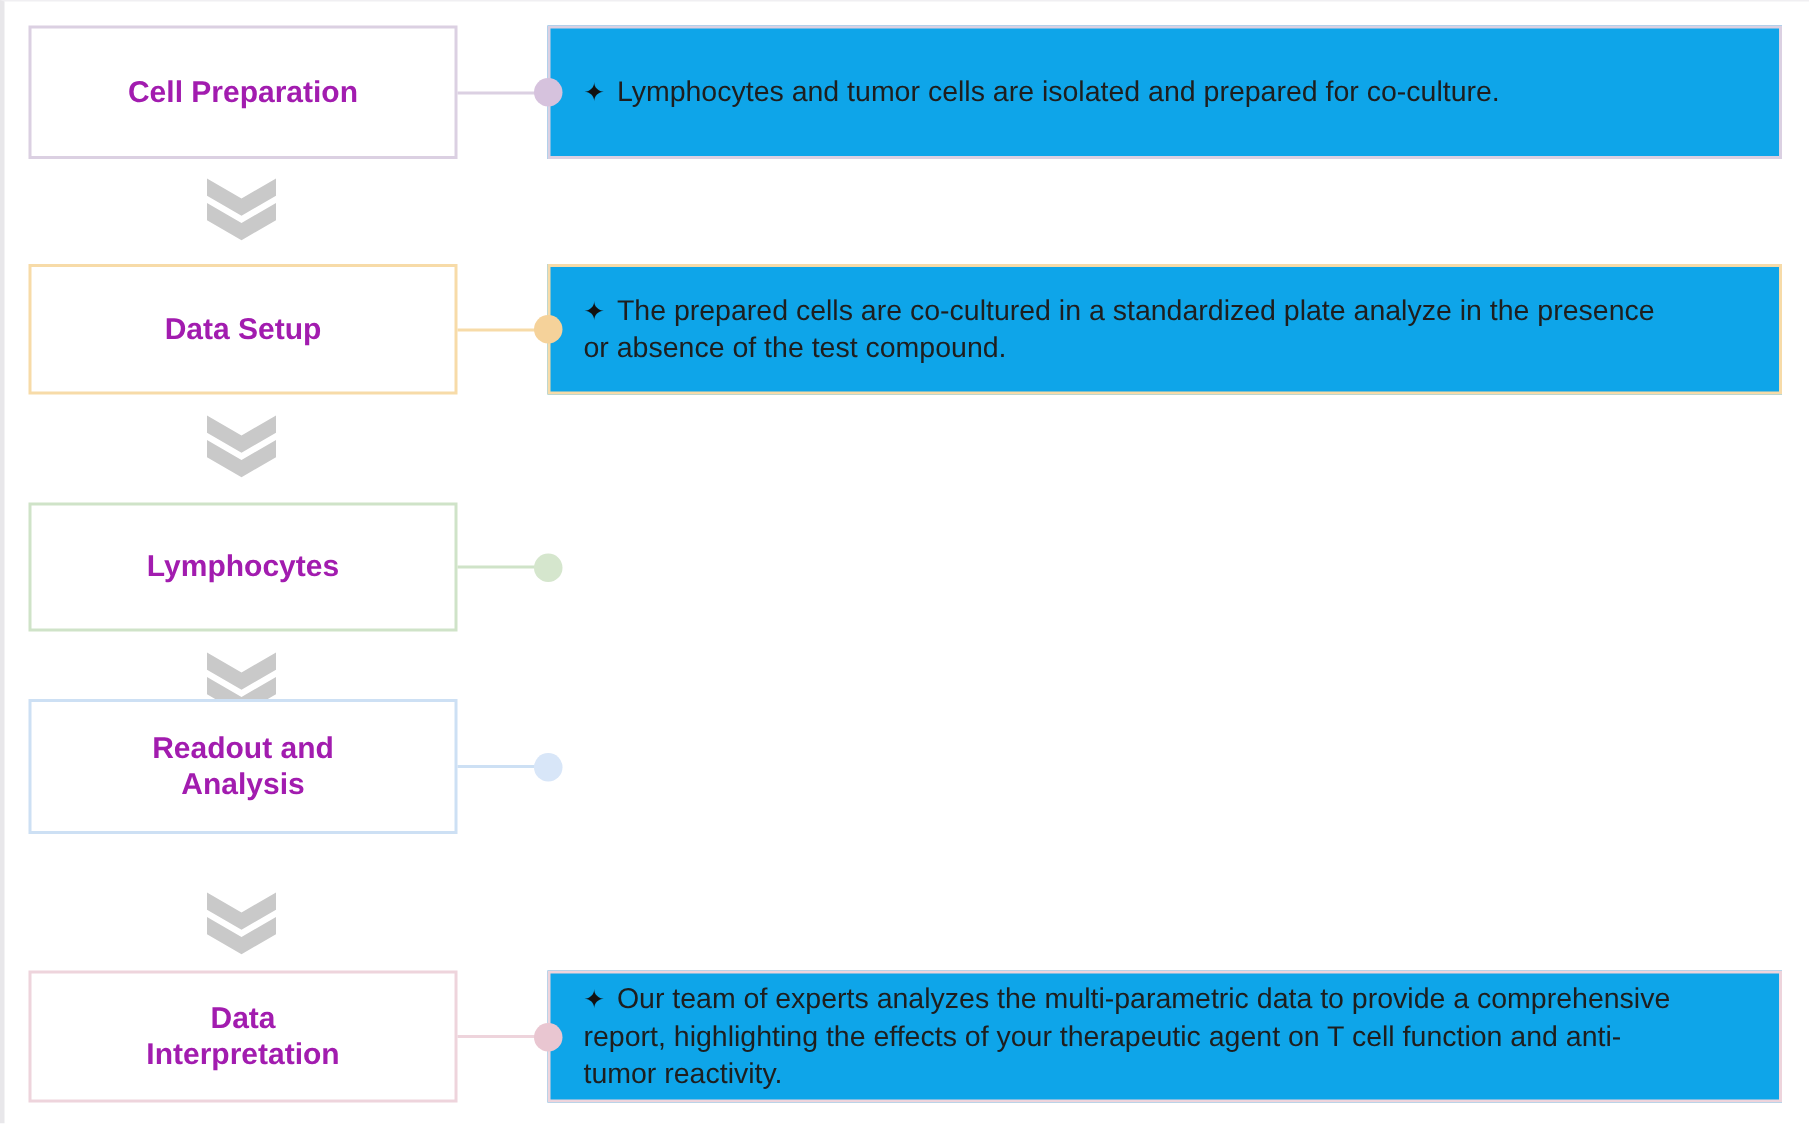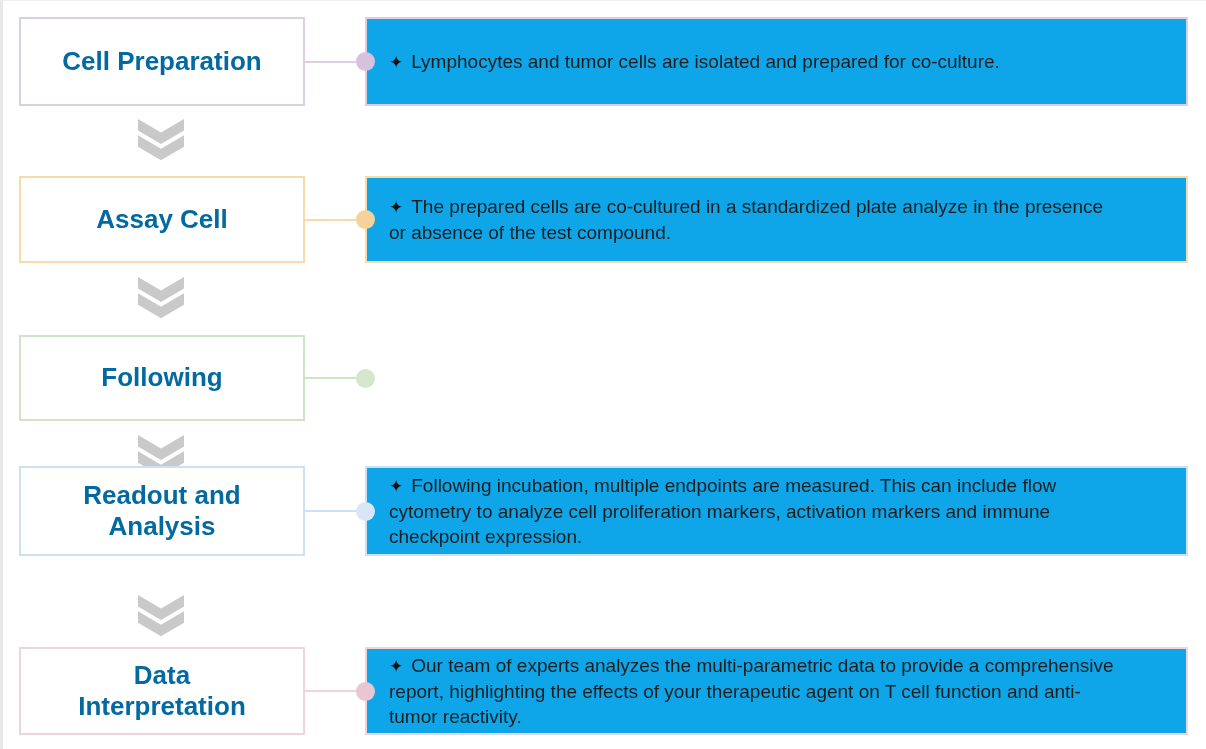--- a/index.html
+++ b/index.html
@@ -21,23 +21,23 @@
   .step-box {
     position: absolute;
     left: 16px; top: 0;
     width: 286px; height: 100%;
     background: #ffffff;
     border: 2px solid var(--accent, #ccc);
     display: flex; align-items: center; justify-content: center;
   }
 
   .step-title {
-    font-size: 26px;
+    font-size: 20px;
     font-weight: bold;
-    color: #0369a1;
+    color: #a21caf;
     text-align: center;
     line-height: 1.2;
     white-space: pre-line;
   }
 
   .connector-line {
     position: absolute;
     left: 302px; top: 50%;
     width: 60px; height: 2px;
     margin-top: -1px;
@@ -100,64 +100,59 @@
 
   <div class="arrow" style="top:140px;">
     <svg width="46" height="48" viewBox="0 0 48 46" xmlns="http://www.w3.org/2000/svg">
       <polygon points="0,0 24,14 48,0 48,12 24,26 0,12" fill="currentColor"></polygon>
       <polygon points="0,17 24,31 48,17 48,29 24,43 0,29" fill="currentColor"></polygon>
     </svg>
   </div>
 
   <div class="row" style="top: 175px; height: 87px; --accent: #f7dba8; --dot: #f5d29a;">
     <div class="step-box">
-      <div class="step-title">Assay Cell</div>
+      <div class="step-title">Data Setup</div>
     </div>
     <div class="connector-line"></div>
     <div class="connector-dot"></div>
     <div class="desc-box">
       <p class="desc-text"><span class="bullet">✦</span><span>The prepared cells are co-cultured in a standardized plate analyze in the presence
 or absence of the test compound.</span></p>
     </div>
   </div>
 
   <div class="arrow" style="top:298px;">
     <svg width="46" height="48" viewBox="0 0 48 46" xmlns="http://www.w3.org/2000/svg">
       <polygon points="0,0 24,14 48,0 48,12 24,26 0,12" fill="currentColor"></polygon>
       <polygon points="0,17 24,31 48,17 48,29 24,43 0,29" fill="currentColor"></polygon>
     </svg>
   </div>
 
   <div class="row" style="top: 334px; height: 86px; --accent: #cfe3c8; --dot: #d5e6cd;">
     <div class="step-box">
-      <div class="step-title">Following</div>
+      <div class="step-title">Lymphocytes</div>
     </div>
     <div class="connector-line"></div>
     <div class="connector-dot"></div>
   </div>
 
   <div class="arrow" style="top:456px;">
     <svg width="46" height="48" viewBox="0 0 48 46" xmlns="http://www.w3.org/2000/svg">
       <polygon points="0,0 24,14 48,0 48,12 24,26 0,12" fill="currentColor"></polygon>
       <polygon points="0,17 24,31 48,17 48,29 24,43 0,29" fill="currentColor"></polygon>
     </svg>
   </div>
 
   <div class="row" style="top: 465px; height: 90px; --accent: #cde0f4; --dot: #d8e6f8;">
     <div class="step-box">
       <div class="step-title">Readout and
 Analysis</div>
     </div>
     <div class="connector-line"></div>
     <div class="connector-dot"></div>
-    <div class="desc-box">
-      <p class="desc-text"><span class="bullet">✦</span><span>Following incubation, multiple endpoints are measured. This can include flow
-cytometry to analyze cell proliferation markers, activation markers and immune
-checkpoint expression.</span></p>
-    </div>
   </div>
 
   <div class="arrow" style="top:616px;">
     <svg width="46" height="48" viewBox="0 0 48 46" xmlns="http://www.w3.org/2000/svg">
       <polygon points="0,0 24,14 48,0 48,12 24,26 0,12" fill="currentColor"></polygon>
       <polygon points="0,17 24,31 48,17 48,29 24,43 0,29" fill="currentColor"></polygon>
     </svg>
   </div>
 
   <div class="row" style="top: 646px; height: 88px; --accent: #eed4dc; --dot: #e9c6d1;">

